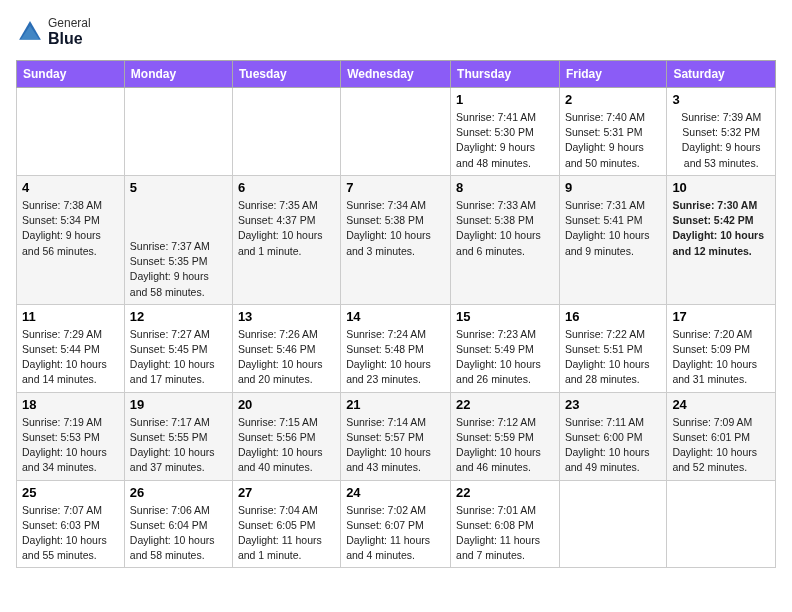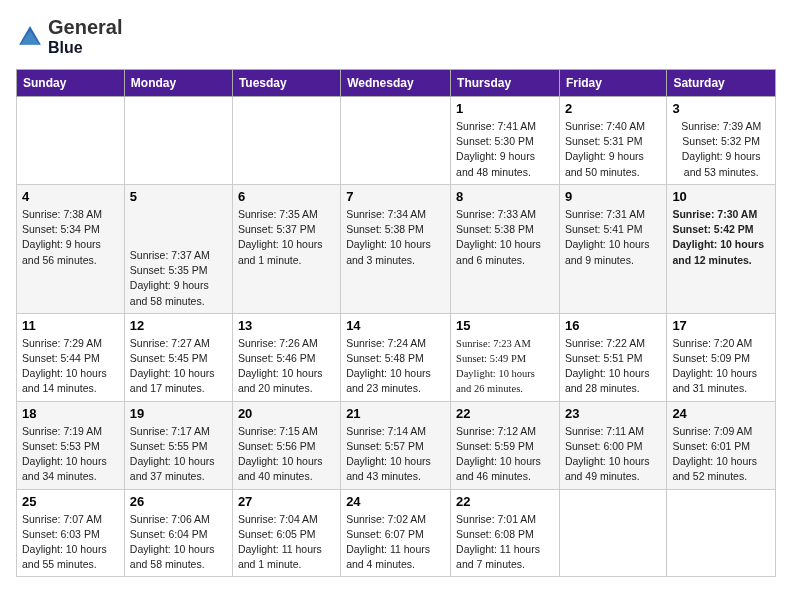--- a/index.html
+++ b/index.html
@@ -36,21 +36,21 @@
     .sub-title {
       font-size: 16px;
       color: #555;
     }
     table {
       width: 100%;
       border-collapse: collapse;
       font-size: 11px;
     }
     thead tr th {
-      background-color: #4c1d95;
+      background-color: #8b5cf6;
       color: #fff;
       text-align: left;
       padding: 6px 6px;
       font-size: 12px;
       border: 1px solid #aaa;
     }
     tbody tr td {
       border: 1px solid #ccc;
       vertical-align: top;
       padding: 4px 5px;
@@ -81,21 +81,21 @@
 </head>
 <body>
 
 <div class="header-area">
   <div class="logo">
     <svg class="logo-icon" viewBox="0 0 36 36" xmlns="http://www.w3.org/2000/svg">
       <polygon points="18,4 32,28 4,28" fill="#2a6db5"></polygon>
       <polygon points="18,10 30,28 6,28" fill="#5a9fd4" opacity="0.5"></polygon>
     </svg>
     <div>
-      <div style="font-size:20px;font-weight:bold;color:#333;">General</div>
+      <div style="font-size:12px;font-weight:normal;color:#333;">General</div>
       <div style="font-size:16px;font-weight:bold;color:#0f172a;">Blue</div>
     </div>
   </div>
   <div class="title-area">
     <div class="main-title"></div>
     <div class="sub-title"></div>
   </div>
 </div>
 
 <table>
@@ -149,21 +149,21 @@
         <td>
           <span class="day-number">5</span>
           <div class="day-info" style="white-space: pre-line; margin-top: 44px;">Sunrise: 7:37 AM
 Sunset: 5:35 PM
 Daylight: 9 hours
 and 58 minutes.</div>
         </td>
         <td>
           <span class="day-number">6</span>
           <div class="day-info" style="white-space: pre-line;">Sunrise: 7:35 AM
-Sunset: 5:37 PM
+Sunset: 4:37 PM
 Daylight: 10 hours
 and 1 minute.</div>
         </td>
         <td>
           <span class="day-number">7</span>
           <div class="day-info" style="white-space: pre-line;">Sunrise: 7:34 AM
 Sunset: 5:38 PM
 Daylight: 10 hours
 and 3 minutes.</div>
         </td>
@@ -213,21 +213,21 @@
         </td>
         <td>
           <span class="day-number">14</span>
           <div class="day-info" style="white-space: pre-line;">Sunrise: 7:24 AM
 Sunset: 5:48 PM
 Daylight: 10 hours
 and 23 minutes.</div>
         </td>
         <td>
           <span class="day-number">15</span>
-          <div class="day-info" style="white-space: pre-line; font-family: Liberation Serif, serif;">Sunrise: 7:23 AM
+          <div class="day-info" style="white-space: pre-line;">Sunrise: 7:23 AM
 Sunset: 5:49 PM
 Daylight: 10 hours
 and 26 minutes.</div>
         </td>
         <td>
           <span class="day-number">16</span>
           <div class="day-info" style="white-space: pre-line;">Sunrise: 7:22 AM
 Sunset: 5:51 PM
 Daylight: 10 hours
 and 28 minutes.</div>

